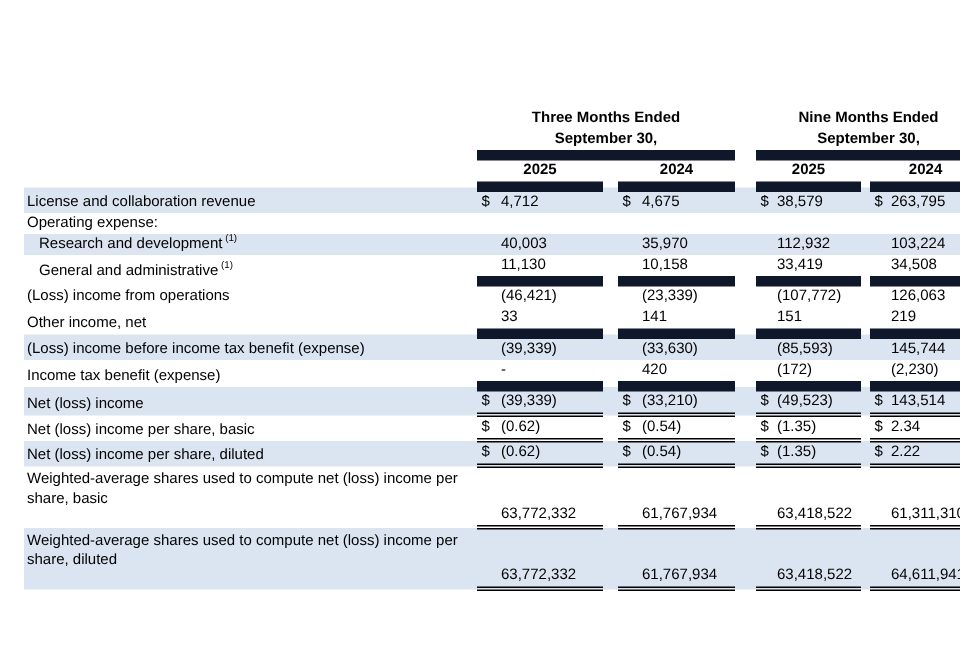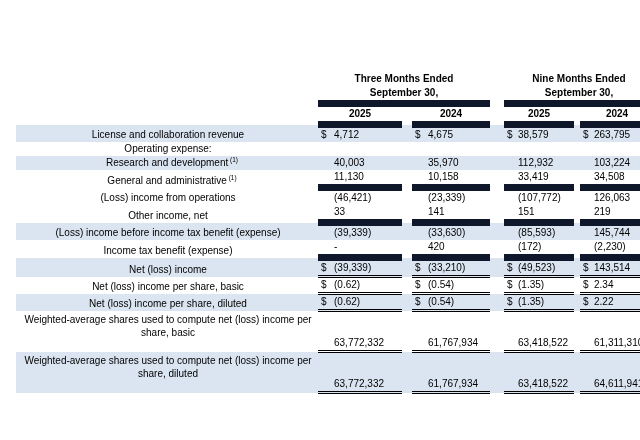--- a/index.html
+++ b/index.html
@@ -8,21 +8,21 @@
     font-family:"Liberation Sans", sans-serif; color:#000; overflow:hidden;
   }
   table.fin {
     position:absolute; top:72px; left:16px; width:640px;
     border-collapse:collapse; table-layout:fixed;
   }
   td {
     padding:0; margin:0; font-size:10px; line-height:14px; height:14px;
     vertical-align:bottom; white-space:nowrap; overflow:visible;
   }
-  .lbl  { text-align:center; padding-left:2px; }
+  .lbl  { text-align:left; padding-left:2px; }
   .ind1 { padding-left:10px; }
   .ind2 { padding-left:18px; }
   .wrap { white-space:normal; line-height:13px; padding-bottom:13px; }
   .num  { text-align:left; }
   .npr  { padding-right:5px; }
   .dol  { text-align:left; padding-left:3px; }
   .hdr  { font-weight:bold; text-align:center; }
   .u1   { border-bottom:7px solid #0f172a; }
   .u2   { border-bottom:3px double #000; }
   tr.shaded td { background:var(--shade, #dbe5f1); }

